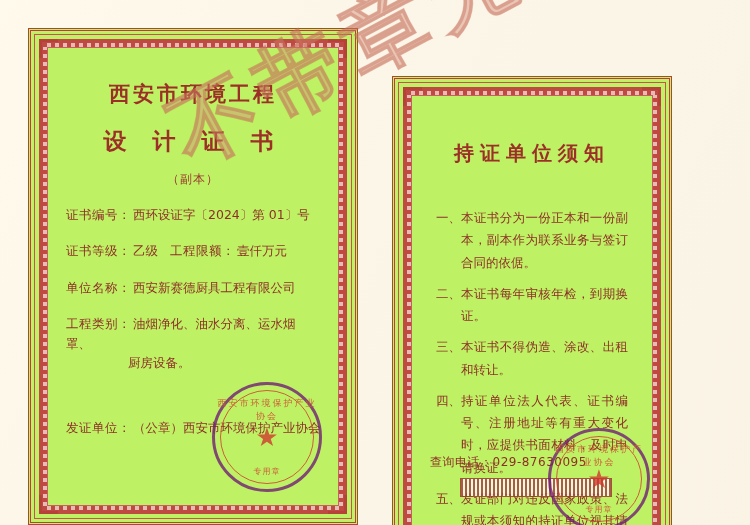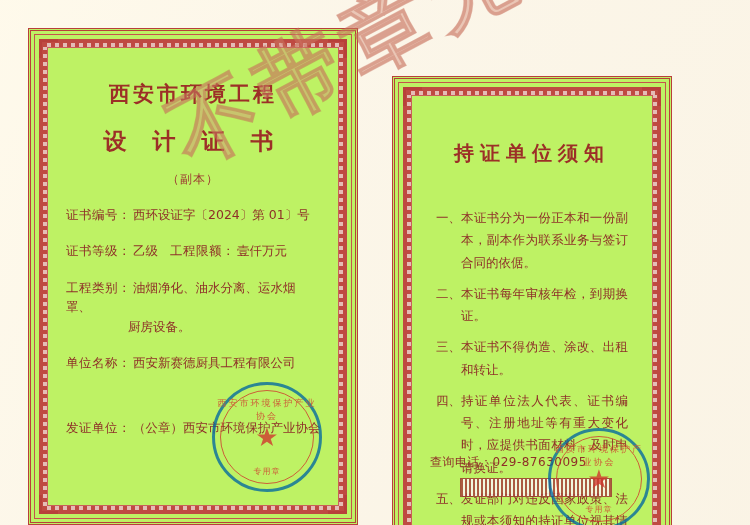--- a/index.html
+++ b/index.html
@@ -165,21 +165,21 @@
     height: 17px;
     border: 1px solid #9c3a31;
     background: repeating-linear-gradient(90deg, #a8413a 0 2px, #fdfbf4 2px 4px);
     opacity: 0.85;
   }
 
   
   .seal {
     position: absolute;
     border-radius: 50%;
-    border: 3px solid #0369a1;
+    border: 3px solid #701a75;
     opacity: 0.78;
     pointer-events: none;
   }
   .seal .inner-ring {
     position: absolute;
     inset: 5px;
     border: 1px solid #d0352c;
     border-radius: 50%;
   }
   .seal .star {
@@ -242,27 +242,27 @@
       <div class="subtitle">（副本）</div>
 
       <div class="field">
         <span class="lbl">证书编号：</span><span class="val">西环设证字〔2024〕第 01〕号</span>
       </div>
 
       <div class="field">
         <span class="lbl">证书等级：</span><span class="val">乙级</span>&nbsp;&nbsp;&nbsp;<span class="lbl">工程限额：</span><span class="val">壹仟万元</span>
       </div>
 
+      <div class="field">
+        <span class="lbl">单位名称：</span><span class="val">西安新赛德厨具工程有限公司</span>
+      </div>
+
       <div class="field wrap">
         <span class="lbl">工程类别：</span><span class="val">油烟净化、油水分离、运水烟罩、</span><br>
         <span class="indent">厨房设备。</span>
-      </div>
-
-      <div class="field">
-        <span class="lbl">单位名称：</span><span class="val">西安新赛德厨具工程有限公司</span>
       </div>
 
       <div class="field" style="margin-top:46px">
         <span class="lbl">发证单位：</span><span class="val">（公章）西安市环境保护产业协会</span>
       </div>
 
     </div>
 
     <div class="seal" id="seal-left" style="left:184px; top:354px;">
       <div class="inner-ring"></div>

